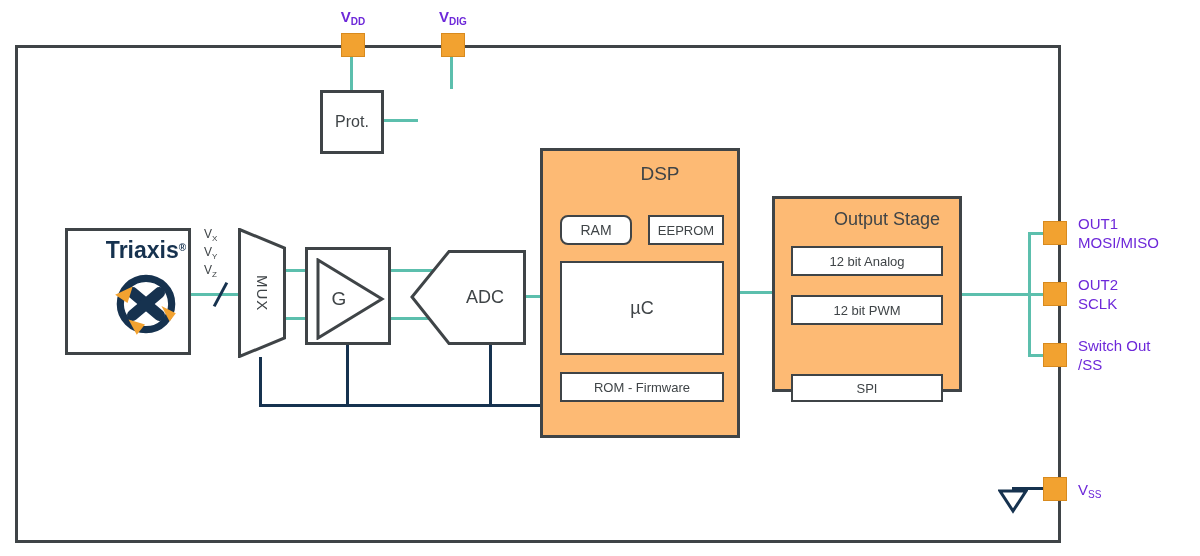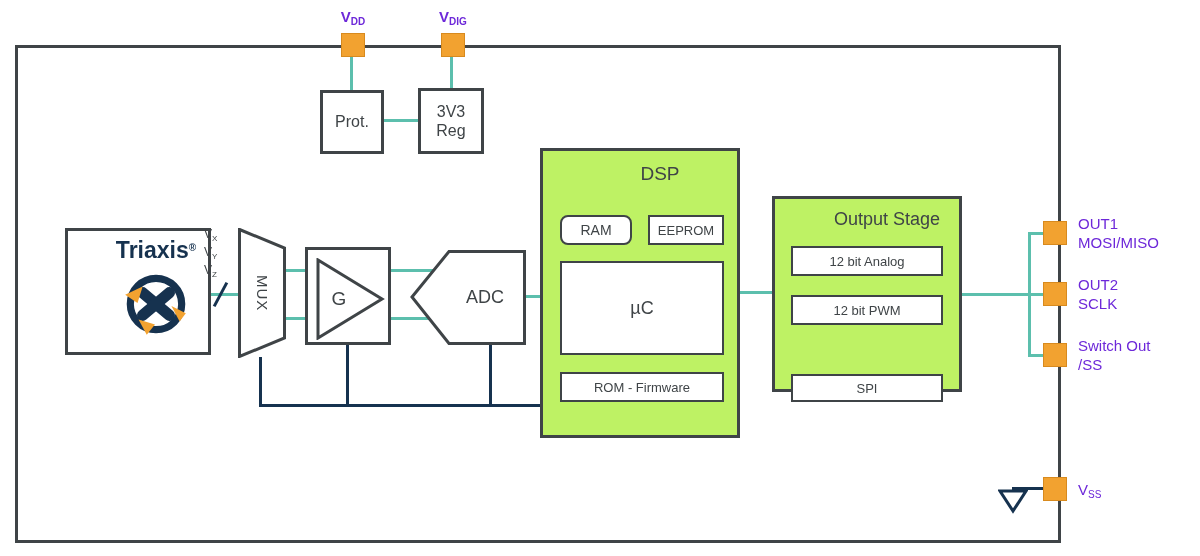--- a/index.html
+++ b/index.html
@@ -3,21 +3,21 @@
 <meta charset="utf-8">
 <style>
   html,body{margin:0;padding:0;background:#ffffff;}
   body{font-family:"Liberation Sans", sans-serif;color:#3F4447;}
   .stage{position:relative;width:1200px;height:556px;background:#fff;overflow:hidden;}
   .abs{position:absolute;}
   .chip{border:3px solid #3F4447;}
   .wire-teal{background:#5CBFAD;}
   .wire-navy{background:#16324F;}
   .box{background:#fff;border:3px solid #3F4447;display:flex;align-items:center;justify-content:center;text-align:center;box-sizing:border-box;}
-  .module{background:#bef264;border:3px solid #3F4447;box-sizing:border-box;padding-left:40px;}
+  .module{background:#fdba74;border:3px solid #3F4447;box-sizing:border-box;padding-left:40px;}
   .module-title{width:100%;text-align:center;font-size:19px;font-weight:500;color:#3F4447;}
   .inner-box{position:absolute;background:#fff;border:2px solid #3F4447;display:flex;align-items:center;justify-content:center;box-sizing:border-box;font-size:13px;}
   .pin{width:24px;height:24px;background:#F2A230;border:1px solid #D88A1E;box-sizing:border-box;z-index:5;}
   .pin-label{font-size:15px;line-height:1.25;color:#6d28d9;white-space:nowrap;}
   sub.sm{font-size:10px;vertical-align:-3px;}
   sup.sm{font-size:10px;vertical-align:7px;}
   .sig{font-size:12px;line-height:1.3;color:#3F4447;}
   .sig sub{font-size:8px;}
   .mux-label{writing-mode:vertical-rl;font-size:15px;letter-spacing:1px;color:#3F4447;}
   .triaxis-word{font-size:23px;font-weight:bold;color:#16324F;margin-top:6px;text-align:center;width:100%;}
@@ -56,25 +56,22 @@
   <div class="abs wire-navy" style="left:259px;top:404px;width:283px;height:3px;"></div>
 
   <div class="abs wire-navy" style="left:1012px;top:487px;width:33px;height:3px;"></div>
   <svg class="abs" style="left:998px;top:489px;" width="30" height="26" viewBox="0 0 30 26">
     <polygon points="2,2 28,2 15,22" fill="#ffffff" stroke="#16324F" stroke-width="3"></polygon>
   </svg>
 
   <div class="abs box" style="left:320px;top:90px;width:64px;height:64px;font-size:16px;">
     <span>Prot.</span>
   </div>
-  <div class="abs box" style="left:418px;top:88px;width:66px;height:66px;font-size:16px;line-height:1.2;padding:2px;">
-    <span>3V3 Reg</span>
-  </div>
 
-  <div class="abs box" style="left:65px;top:228px;width:146px;height:127px;flex-direction:column;justify-content:flex-start;padding-left:36px;">
+  <div class="abs box" style="left:65px;top:228px;width:126px;height:127px;flex-direction:column;justify-content:flex-start;padding-left:36px;">
     <div class="triaxis-word">
       <span>Triaxis</span><sup class="sm">®</sup>
     </div>
     <svg width="74" height="76" viewBox="0 0 72 72" style="margin-top:2px;">
       <circle cx="36" cy="36" r="25" fill="none" stroke="#16324F" stroke-width="7"></circle>
       <g stroke="#16324F" stroke-width="11" stroke-linecap="round">
         <line x1="23" y1="25" x2="49" y2="47"></line>
         <line x1="49" y1="25" x2="23" y2="47"></line>
       </g>
       <g fill="#F2A230">

